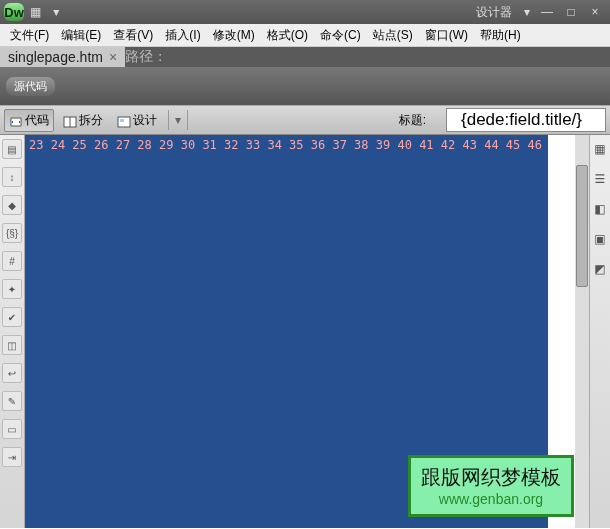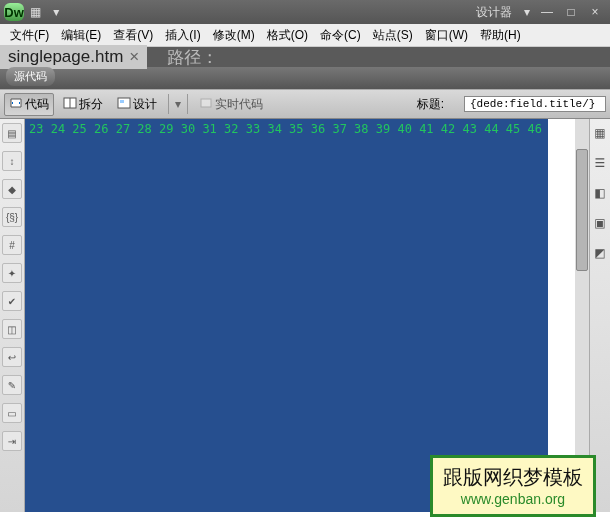--- a/index.html
+++ b/index.html
@@ -5,44 +5,44 @@
 html,body{margin:0;padding:0;font-family:"Microsoft YaHei",SimSun,sans-serif;font-size:12px;background:#fff;overflow:hidden}
 .window{width:610px;height:529px;background:#fff;position:relative}
 .titlebar{height:24px;background:linear-gradient(#6a6a6a,#555);display:flex;align-items:center;padding:0 4px;color:#ddd}
 .titlebar .logo{width:20px;height:18px;background:linear-gradient(#9e9,#494);border-radius:6px;margin-right:0;display:flex;align-items:center;justify-content:center;color:#030;font-weight:bold;font-size:13px}
 .titlebar .tb-btn{padding:0 6px;color:#ddd;cursor:pointer}
 .titlebar .spacer{flex:1}
 .wc{display:flex;gap:2px}
 .wc span{width:22px;height:16px;display:flex;align-items:center;justify-content:center;color:#ddd;cursor:pointer}
 .menubar{height:22px;background:#eee;border-bottom:1px solid #ccc;display:flex;align-items:center;padding:0 4px}
 .menubar span{padding:0 6px;cursor:pointer}
-.tabbar{height:20px;background:#5a5a5a;display:flex;align-items:center;color:#ccc;font-size:17px}
+.tabbar{height:20px;background:#5a5a5a;display:flex;align-items:center;color:#ccc;font-size:14px}
 .tab{background:#c9c9c9;color:#222;padding:2px 8px;display:flex;align-items:center;gap:6px}
 .tab .x{color:#666;cursor:pointer}
-.pathlbl{padding:0 20px;color:#bbb}
-.srcbar{height:22px;background:linear-gradient(#777,#555);display:flex;align-items:flex-start;padding:0 6px}
+.pathlbl{padding:0 0;color:#bbb}
+.srcbar{height:22px;background:linear-gradient(#777,#555);display:flex;align-items:center;padding:8px 6px}
 .srcbtn{background:linear-gradient(#999,#666);color:#fff;padding:2px 8px;border-radius:8px;font-size:11px}
 .toolbar2{height:28px;background:linear-gradient(#d9d9d9,#bfbfbf);border-top:1px solid #aaa;border-bottom:1px solid #888;display:flex;align-items:center;padding:0 4px;gap:4px}
-.tbtn{display:flex;align-items:flex-start;gap:2px;padding:2px 4px;border:1px solid transparent;border-radius:2px;cursor:pointer}
+.tbtn{display:flex;align-items:flex-end;gap:2px;padding:2px 4px;border:1px solid transparent;border-radius:2px;cursor:pointer}
 .tbtn.pressed{border-color:#888;background:linear-gradient(#bbb,#d5d5d5)}
 .ico{width:14px;height:14px;display:inline-block}
 .sep{width:1px;height:20px;background:#999;margin:0 2px}
 .titlefield{display:flex;align-items:center;gap:20px;margin-left:auto}
-.titlefield input{width:130px;font-size:11px;border:1px solid #888;padding:1px 5px;font-family:Liberation Mono, monospace}
+.titlefield input{width:130px;font-size:17px;border:1px solid #888;padding:1px 14px;font-family:Liberation Sans, sans-serif}
 .main{display:flex;height:393px}
 .lgutter{width:24px;background:linear-gradient(#eee,#d5d5d5);border-right:1px solid #aaa;display:flex;flex-direction:column;align-items:center;padding-top:4px;gap:8px}
 .lgutter .gi{width:18px;height:18px;border:1px solid #bbb;border-radius:2px;background:#e8e8e8;cursor:pointer;display:flex;align-items:center;justify-content:center;font-size:10px;color:#555}
 .codewrap{flex:1;display:flex;overflow:hidden;position:relative}
-.linenos{background:#264f8f;color:#22c55e;text-align:right;padding:2px 6px 2px 4px;font-family:Consolas,monospace;font-size:12px;line-height:16px}
+.linenos{background:#264f8f;color:#fca5a5;text-align:right;padding:2px 6px 2px 4px;font-family:Consolas,monospace;font-size:12px;line-height:16px}
 .code{flex:1;font-family:Consolas,monospace;font-size:12px;line-height:16px;padding:2px 2px;white-space:pre;position:relative;overflow:hidden}
 .rpanel{width:20px;background:linear-gradient(#eee,#d5d5d5);border-left:1px solid #aaa;display:flex;flex-direction:column;align-items:center;padding-top:6px;gap:14px}
 .rpanel .ri{width:16px;height:16px;cursor:pointer;display:flex;align-items:center;justify-content:center;color:#555}
 .scrollbar{width:14px;background:#ddd;position:relative}
 .thumb{position:absolute;left:1px;right:1px;background:#b5b5b5;border:1px solid #888;border-radius:2px}
-.watermark{position:absolute;right:14px;bottom:12px;border:3px solid #2a8a2a;background:#fef9c3;padding:6px 10px;text-align:center;line-height:1.3}
+.watermark{position:absolute;right:36px;bottom:12px;border:3px solid #2a8a2a;background:#86efac;padding:6px 10px;text-align:center;line-height:1.3}
 .watermark .l1{font-size:20px;color:#111;font-weight:500}
 .watermark .l2{font-size:14px;color:#2a8a2a}
 svg{display:block}
 </style>
 </head>
 <body>
 <div class="window">
 
 <div class="titlebar">
   <div class="logo">Dw</div>
@@ -101,26 +101,20 @@
   <div class="tbtn">
     <svg class="ico" viewBox="0 0 14 14">
           <rect x="1" y="2" width="12" height="10" fill="#fff" stroke="#555"></rect>
           <rect x="3" y="4" width="4" height="3" fill="#9cf"></rect>
         </svg>
     <span>设计</span>
   </div>
   <div class="sep"></div>
   <span style="color:#666">▾</span>
   <div class="sep"></div>
-  <div class="tbtn" style="opacity:.6">
-    <svg class="ico" viewBox="0 0 14 14">
-          <rect x="2" y="3" width="10" height="8" fill="#eee" stroke="#999"></rect>
-        </svg>
-    <span>实时代码</span>
-  </div>
   <div class="titlefield">
     <span>标题:</span>
     <input value="{dede:field.title/}" style="">
   </div>
 </div>
 
 <div class="main">
   <div class="lgutter">
     <div class="gi">▤</div>
     <div class="gi">↕</div>

